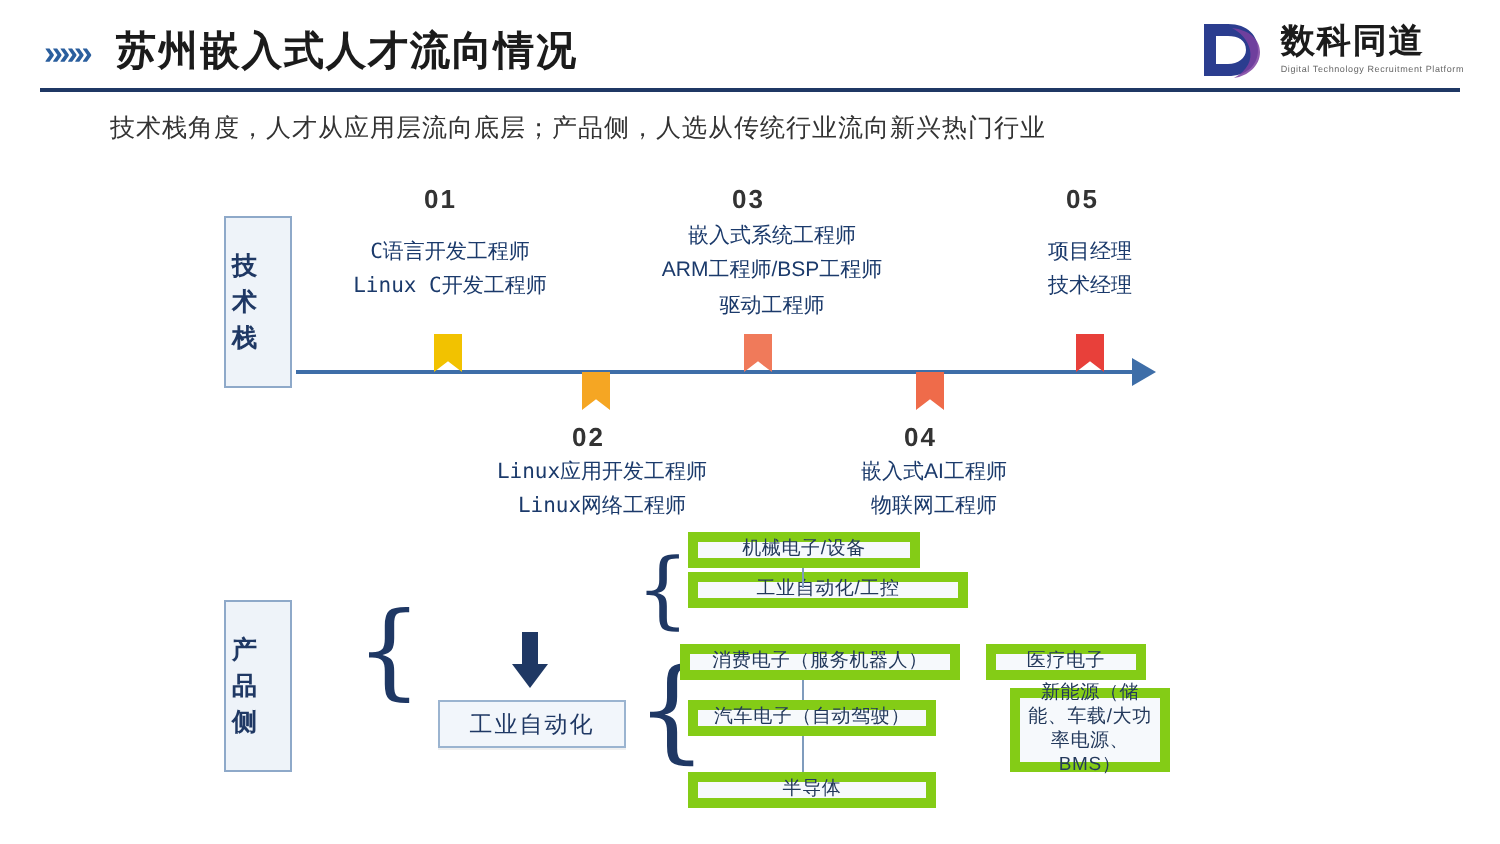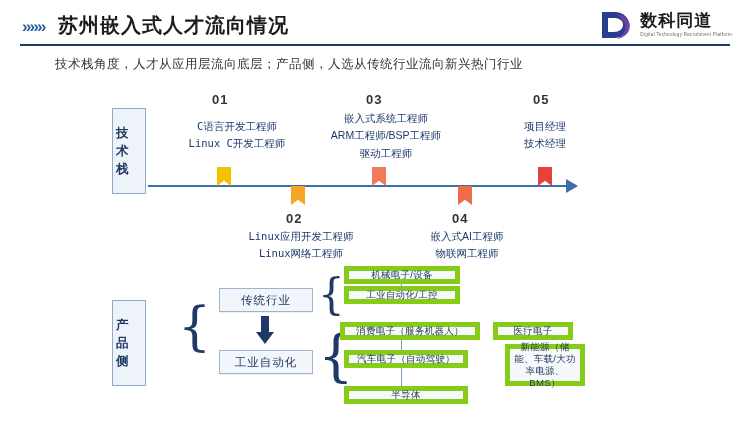--- a/index.html
+++ b/index.html
@@ -143,21 +143,21 @@
     <span>产品侧</span>
   </div>
 
   <div class="axis"></div>
   <div class="axis-head"></div>
 
   <div class="marker" id="m1" style="left:217px;top:167px;">
     <div class="flag" style="background:#f2c200;"></div>
   </div>
   <div class="num" style="left:212px;top:92px;">01</div>
-  <div class="txt-block" style="left:162px;top:118px;width:150px;">C语言开发工程师
+  <div class="txt-block" style="left:150px;top:118px;width:150px;">C语言开发工程师
 Linux C开发工程师</div>
 
   <div class="marker" id="m2" style="left:291px;top:186px;">
     <div class="flag" style="background:#f5a623;"></div>
   </div>
   <div class="num" style="left:286px;top:211px;">02</div>
   <div class="txt-block" style="left:222px;top:228px;width:158px;">Linux应用开发工程师
 Linux网络工程师</div>
 
   <div class="marker" id="m3" style="left:372px;top:167px;">
@@ -177,35 +177,32 @@
 
   <div class="marker" id="m5" style="left:538px;top:167px;">
     <div class="flag" style="background:#e8403a;"></div>
   </div>
   <div class="num" style="left:533px;top:92px;">05</div>
   <div class="txt-block cn" style="left:490px;top:118px;width:110px;">项目经理
 技术经理</div>
 
   <div class="brace" style="left:178px;top:300px;">{</div>
 
-  <div class="pbox" style="left:219px;top:288px;width:92px;height:22px;">
-    <span>传统行业</span>
-  </div>
   <div class="pbox" style="left:219px;top:350px;width:92px;height:22px;">
     <span>工业自动化</span>
   </div>
 
   <div class="arrow-stem" style="left:261px;top:316px;width:8px;height:18px;"></div>
   <div class="arrow-down" style="left:256px;top:332px;border-left:9px solid transparent;border-right:9px solid transparent;border-top:12px solid #1f3864;"></div>
 
   <div class="brace" style="left:318px;top:274px;font-size:42px;">{</div>
   <div class="brace" style="left:318px;top:328px;font-size:56px;">{</div>
 
   <div class="mini" style="left:344px;top:266px;width:116px;height:18px;">机械电子/设备</div>
-  <div class="mini" style="left:344px;top:286px;width:116px;height:18px;">工业自动化/工控</div>
+  <div class="mini" style="left:344px;top:286px;width:140px;height:18px;">工业自动化/工控</div>
   <div class="connector" style="left:401px;top:284px;width:1px;height:10px;"></div>
 
   <div class="mini" style="left:340px;top:322px;width:140px;height:18px;">消费电子（服务机器人）</div>
   <div class="mini" style="left:344px;top:350px;width:124px;height:18px;">汽车电子（自动驾驶）</div>
   <div class="mini" style="left:344px;top:386px;width:124px;height:18px;">半导体</div>
   <div class="connector" style="left:401px;top:340px;width:1px;height:10px;"></div>
   <div class="connector" style="left:401px;top:368px;width:1px;height:18px;"></div>
 
   <div class="mini" style="left:493px;top:322px;width:80px;height:18px;">医疗电子</div>
   <div class="mini" style="left:505px;top:344px;width:80px;height:42px;">新能源（储能、车载/大功率电源、BMS）</div>

